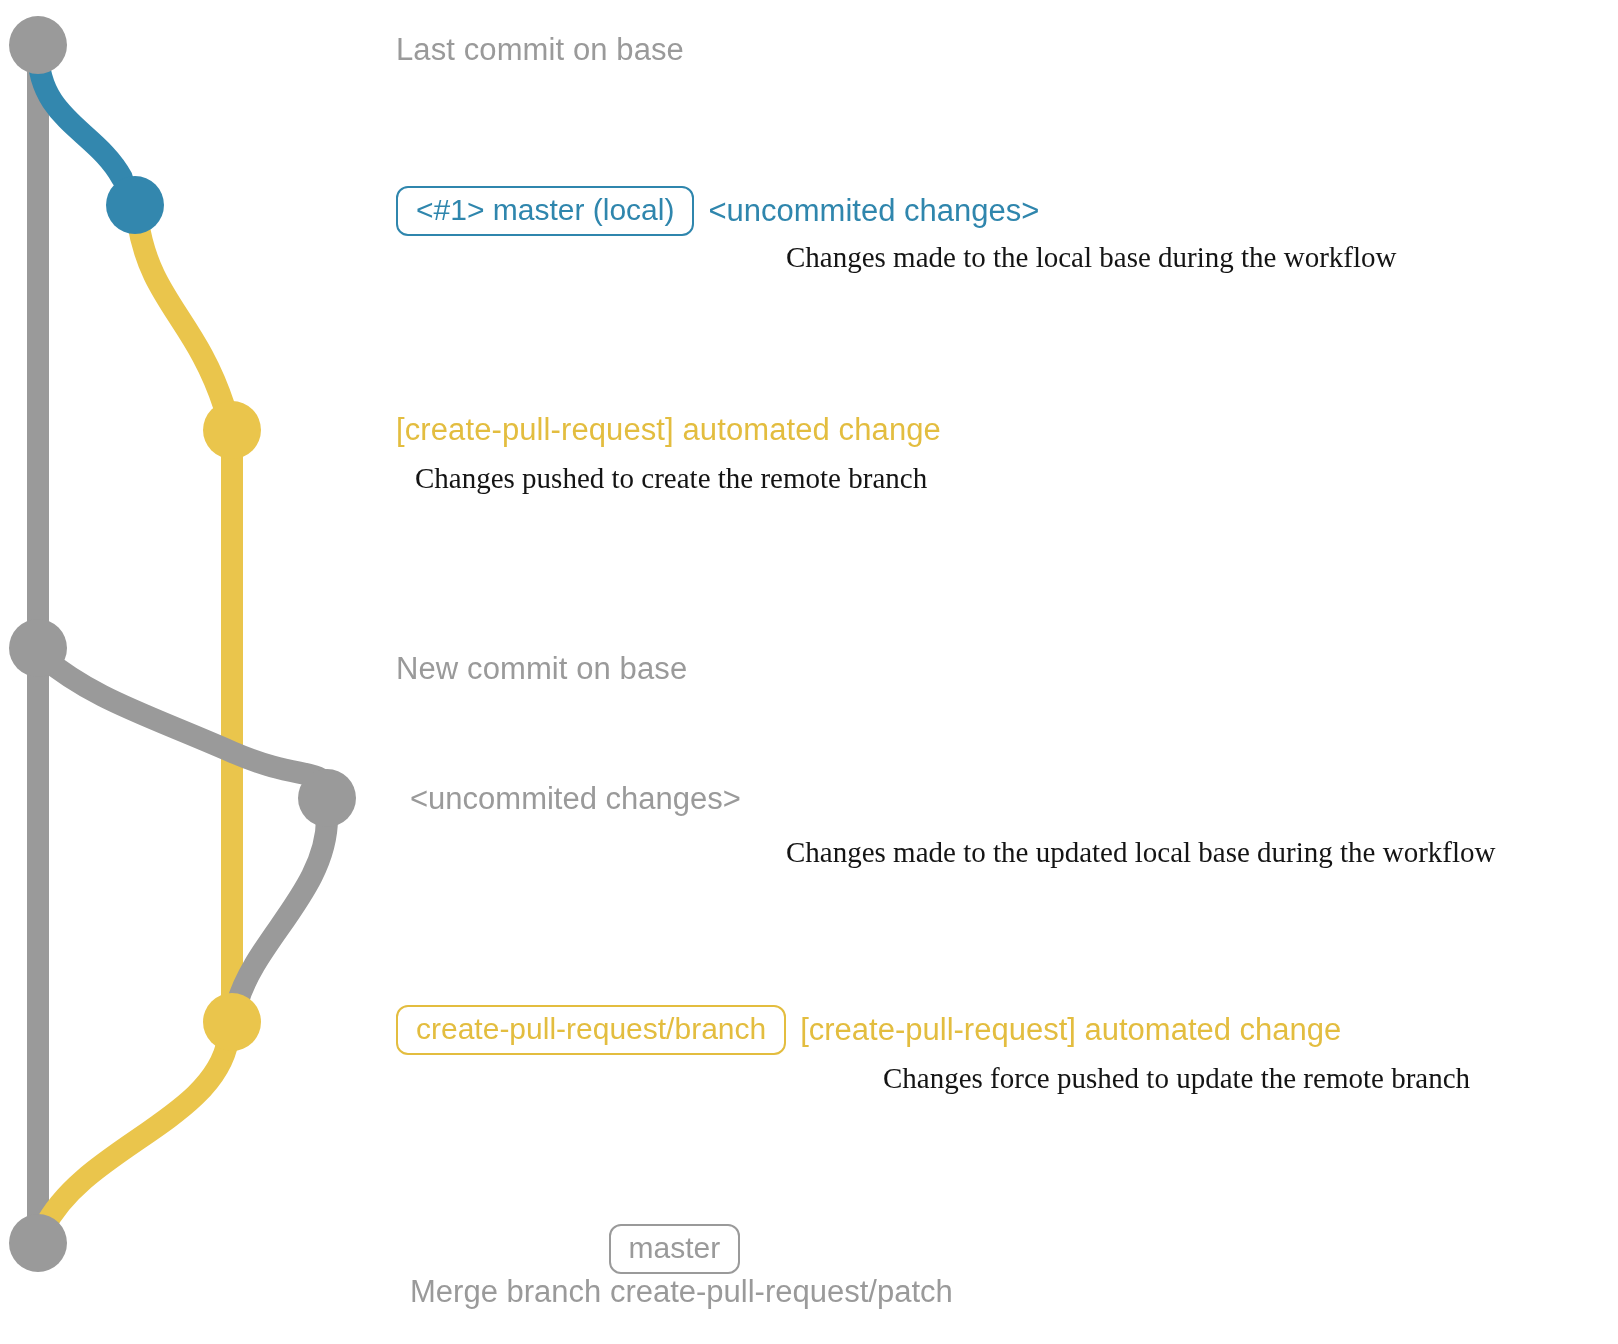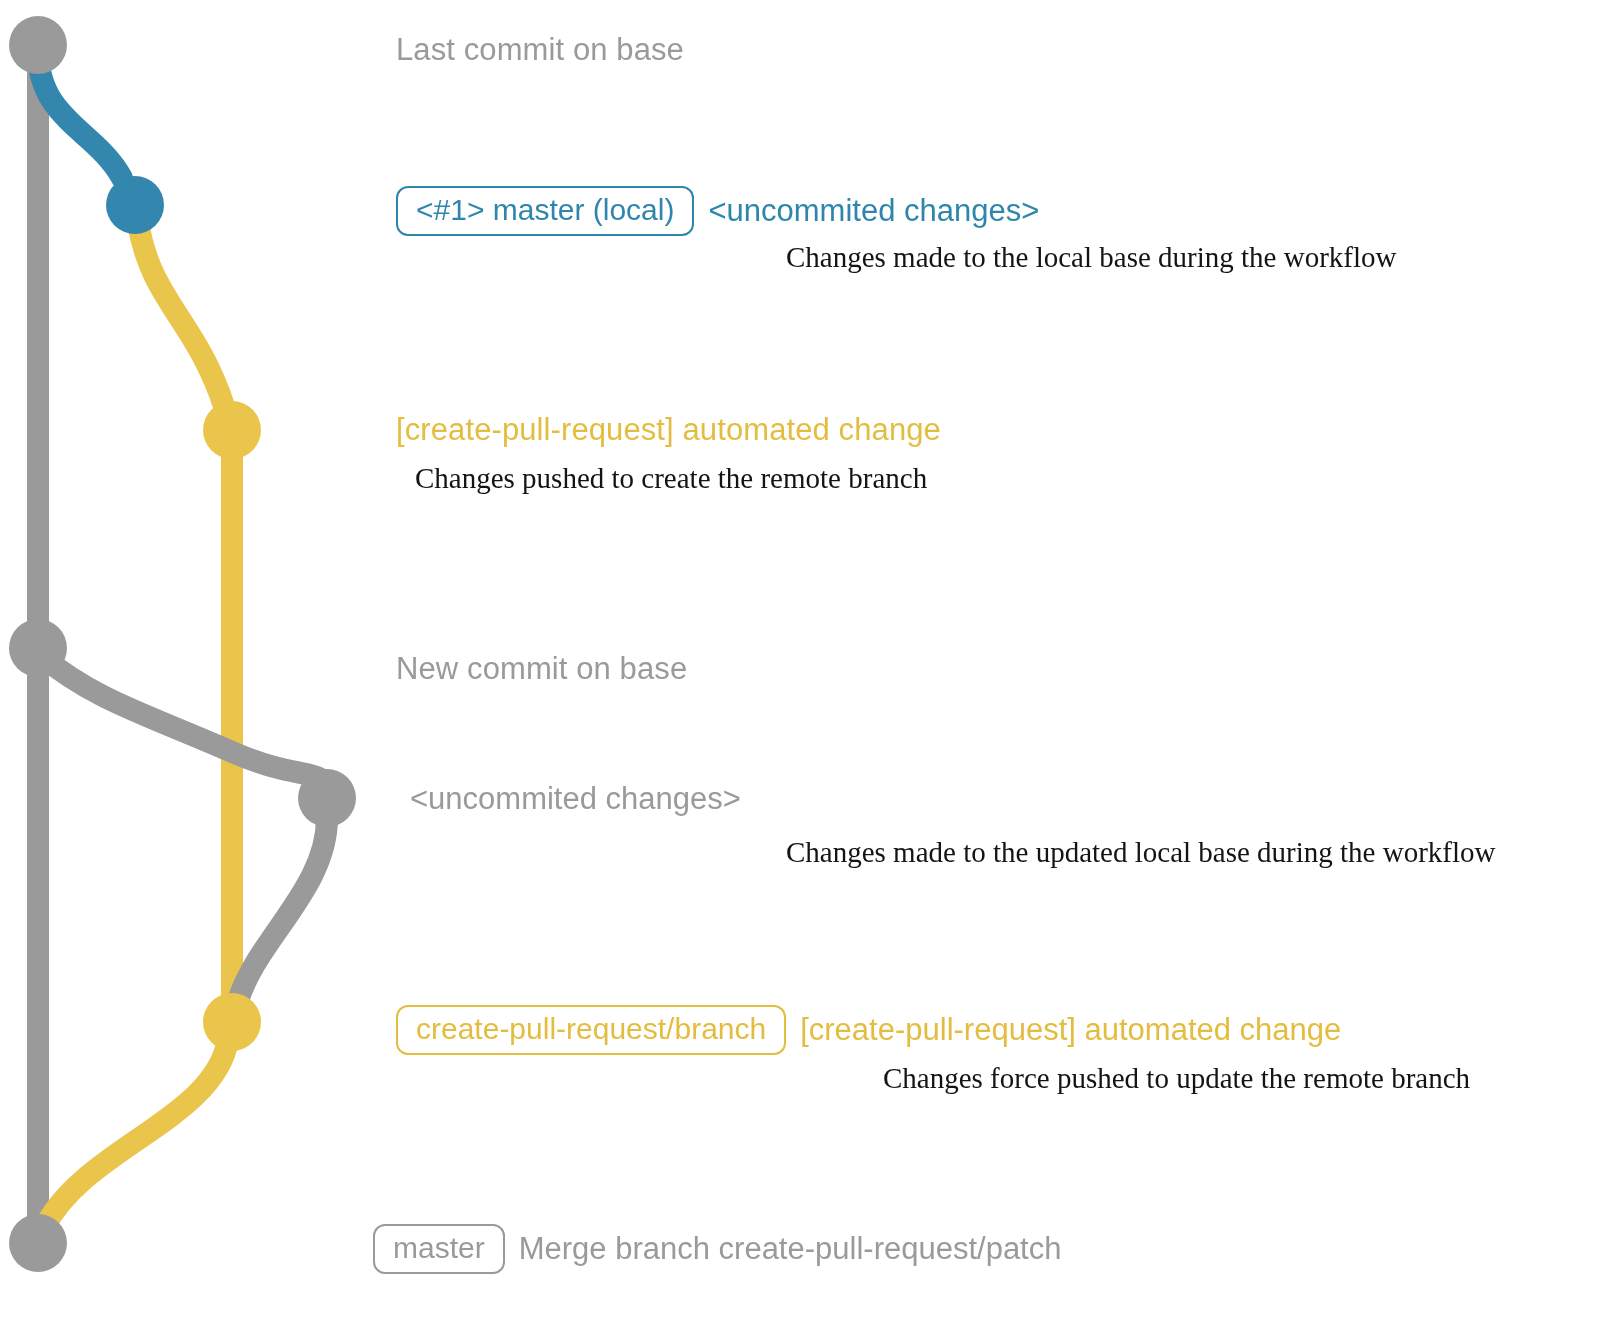--- a/index.html
+++ b/index.html
@@ -146,19 +146,19 @@
       <span class="subject grey">&lt;uncommited changes&gt;</span>
     </div>
     <div class="note" style="left:786px; top:836px;">Changes made to the updated local base during the workflow</div>
 
     <div class="row" style="left:396px; top:1005px;">
       <span class="pill yellow">create-pull-request/branch</span>
       <span class="subject yellow">[create-pull-request] automated change</span>
     </div>
     <div class="note" style="left:873px; top:1062px;margin-left:10px;">Changes force pushed to update the remote branch</div>
 
-    <div class="row" style="left:373px; top:1224px;">
+    <div class="row" style="left:396px; top:1224px;flex-direction:column;">
       <span class="pill grey">master</span>
       <span class="subject grey">Merge branch create-pull-request/patch</span>
     </div>
 
   </div>
 </div>
 
 </body></html>

